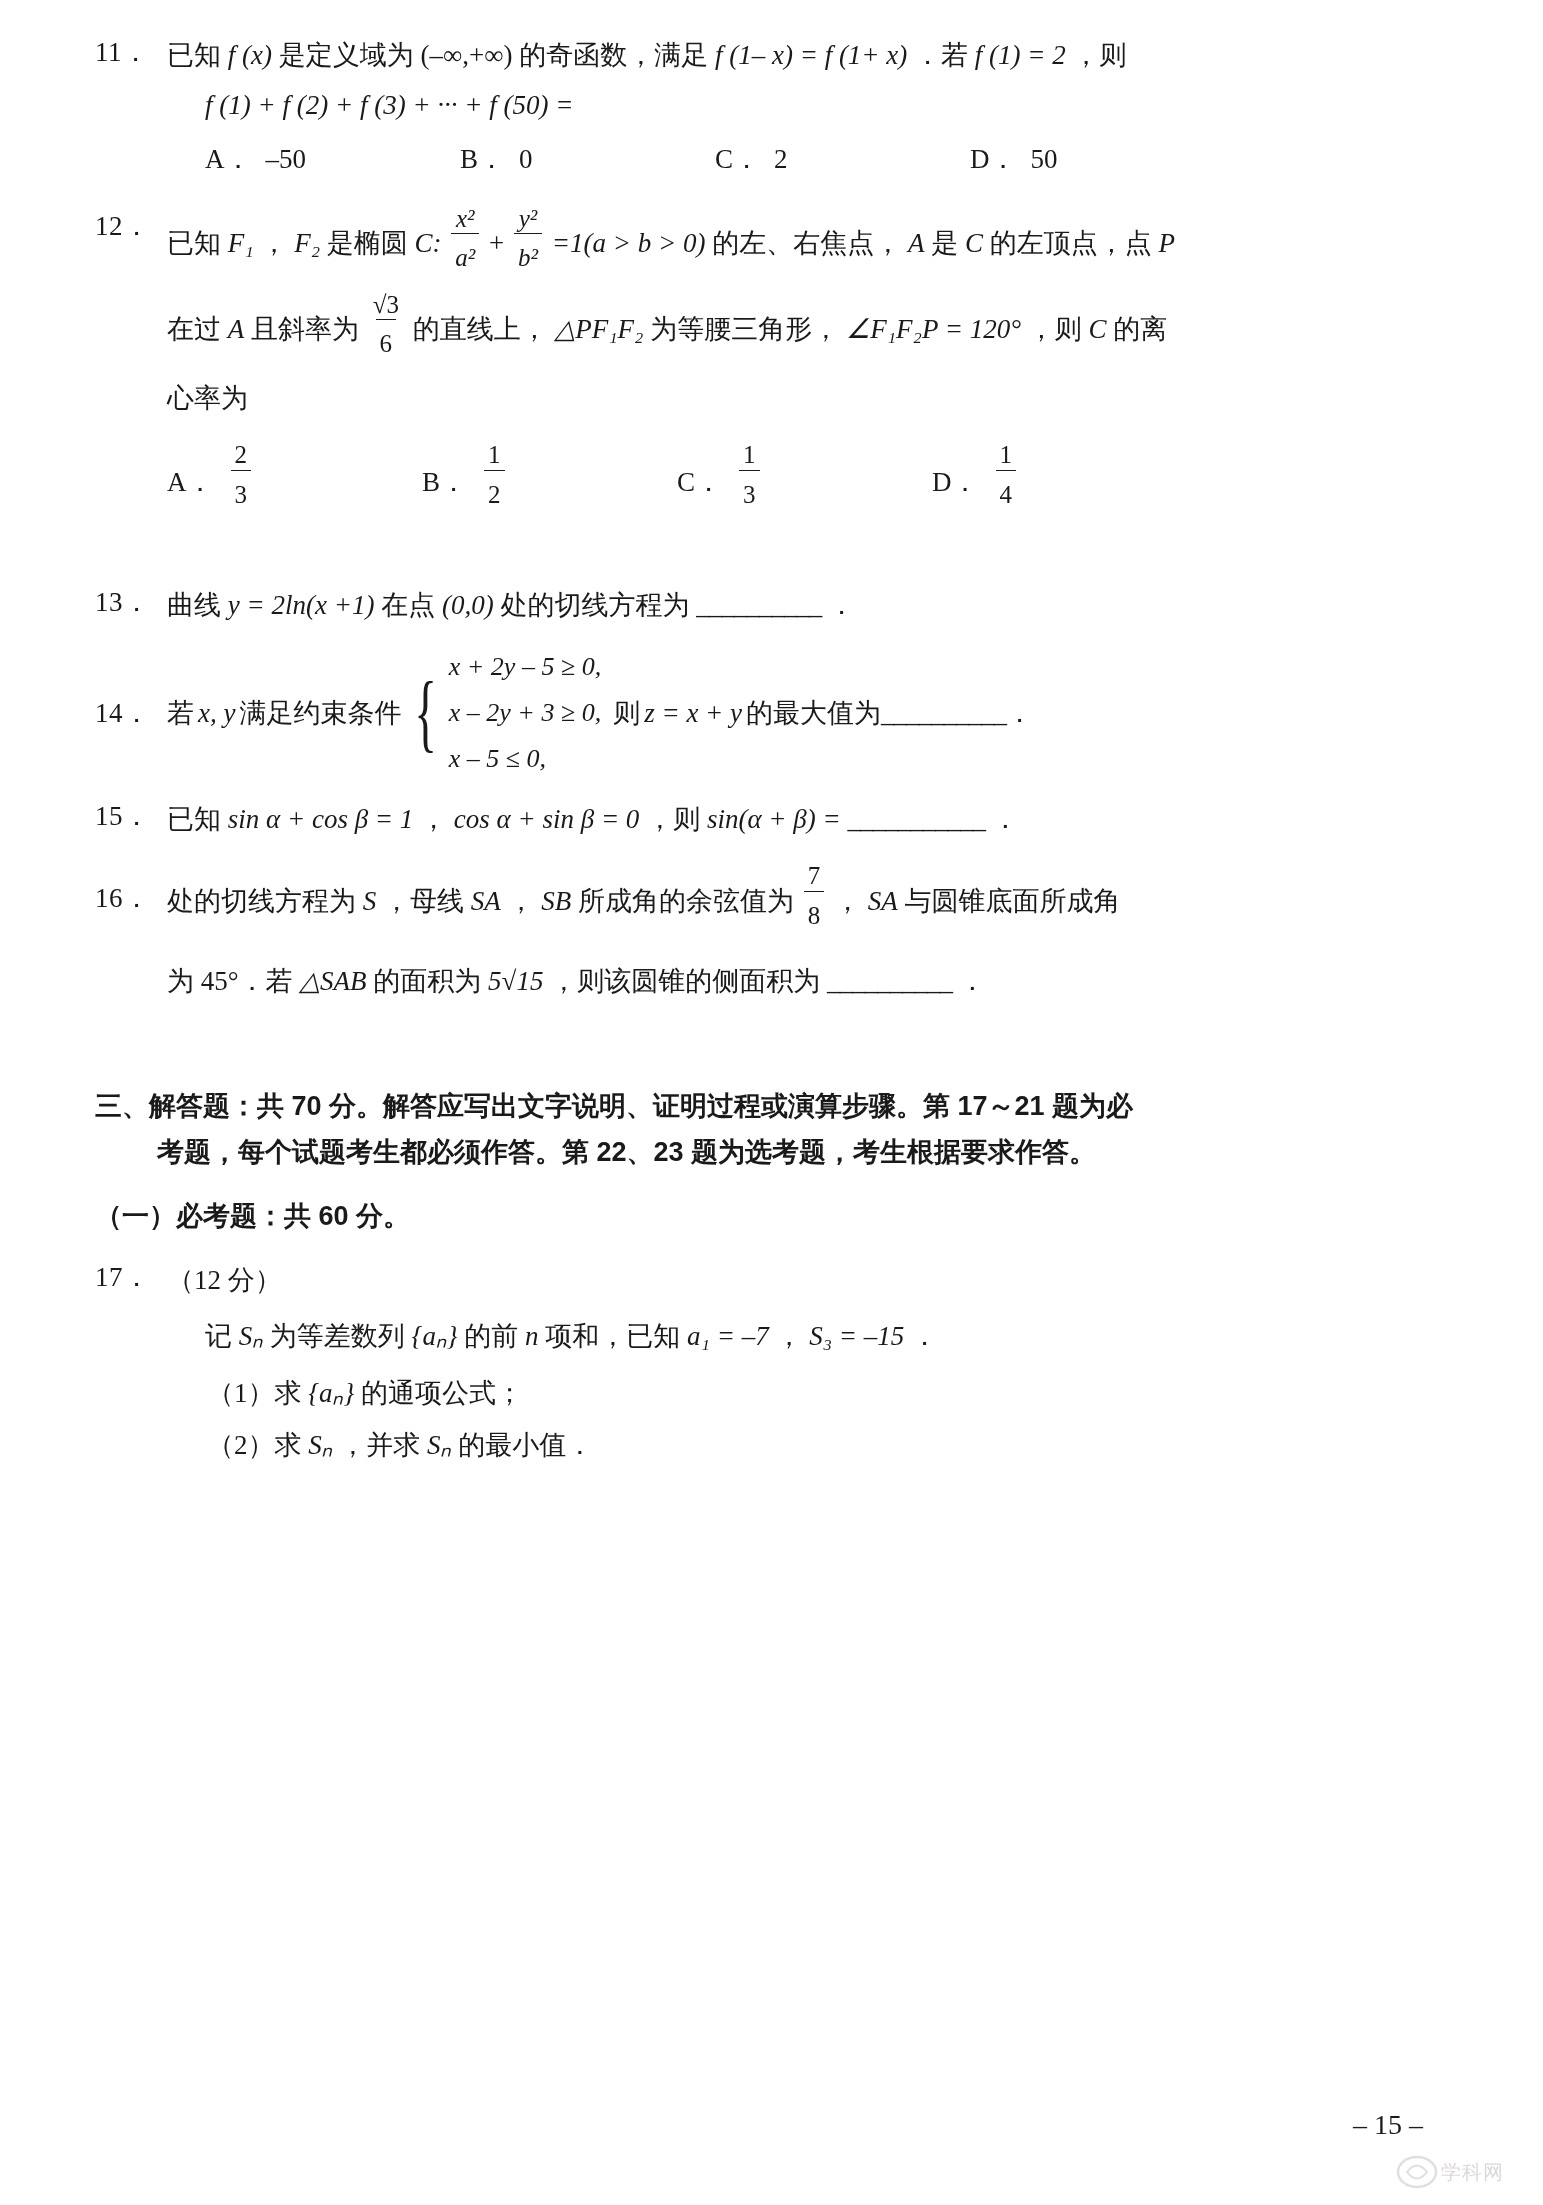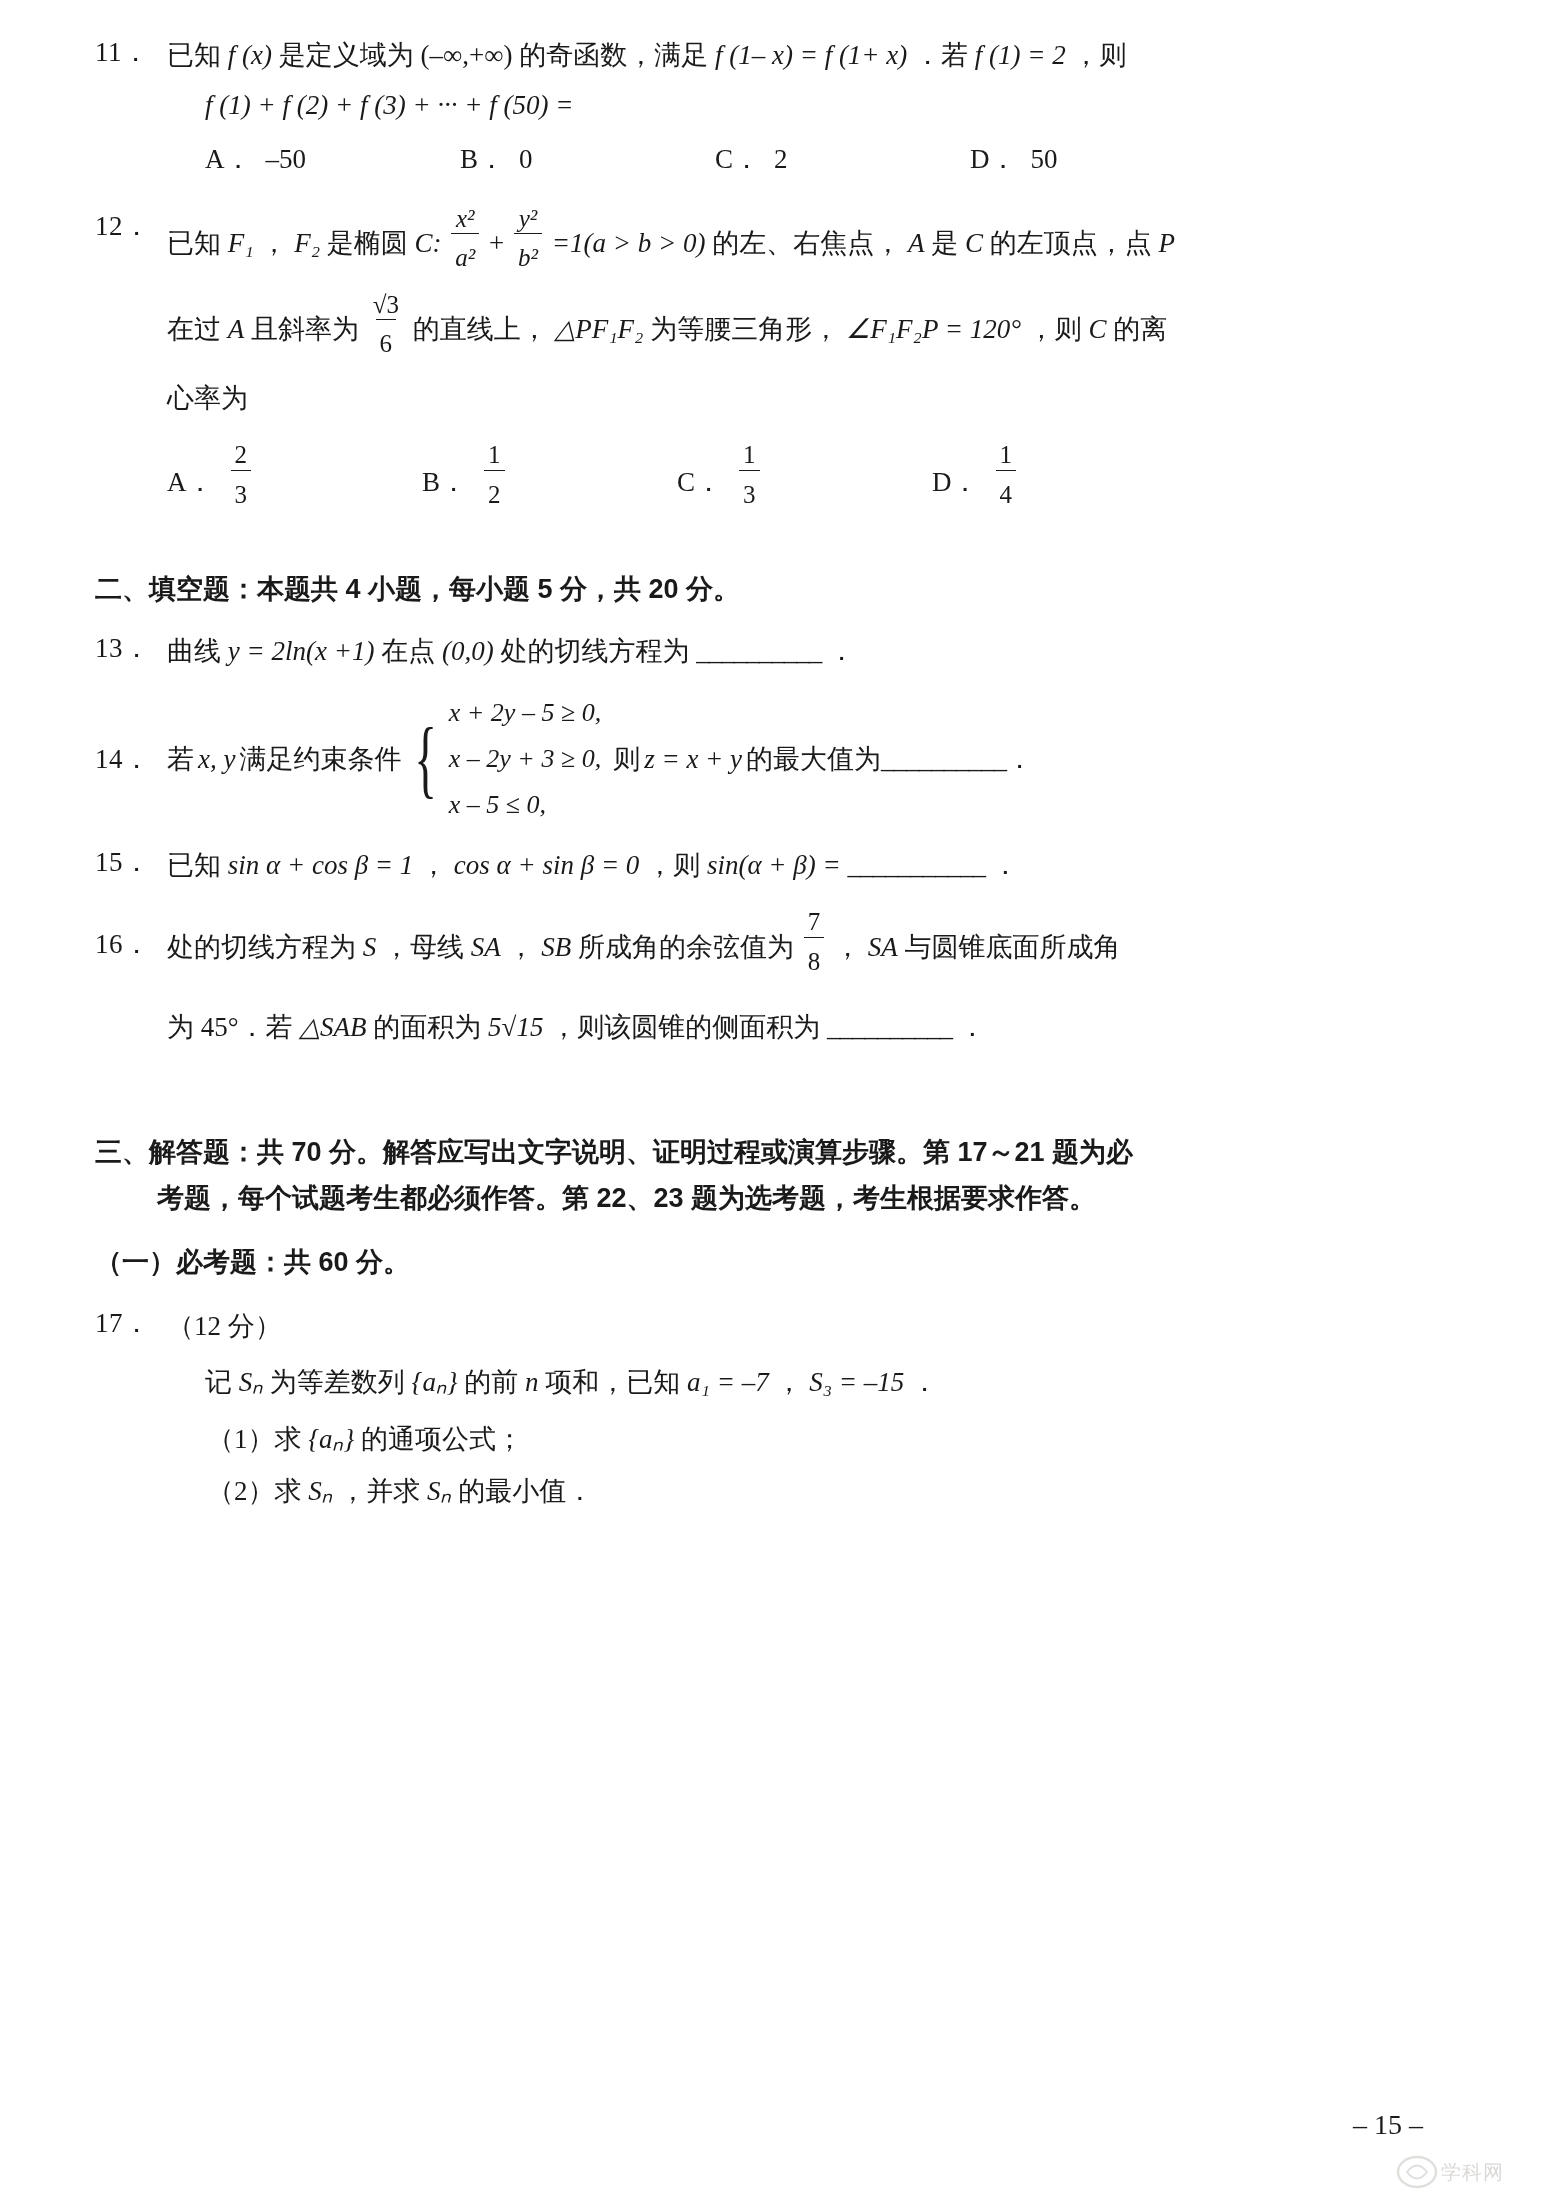--- a/index.html
+++ b/index.html
@@ -245,21 +245,20 @@
               <span class="num">1</span>
               <span class="den">4</span>
             </span>
           </div>
         </div>
       </div>
     </div>
 
     <div class="spacer-md"></div>
 
-    <div class="sec-title">二、填空题：本题共 4 小题，每小题 5 分，共 20 分。</div>
 
     <div style="height:14px;"></div>
 
     <div class="q">
       <div class="qnum">13．</div>
       <div class="qbody">
         <div class="line">
           <span>曲线</span>
           <span class="mi">y = 2ln(x +1)</span>
           <span>在点</span>

